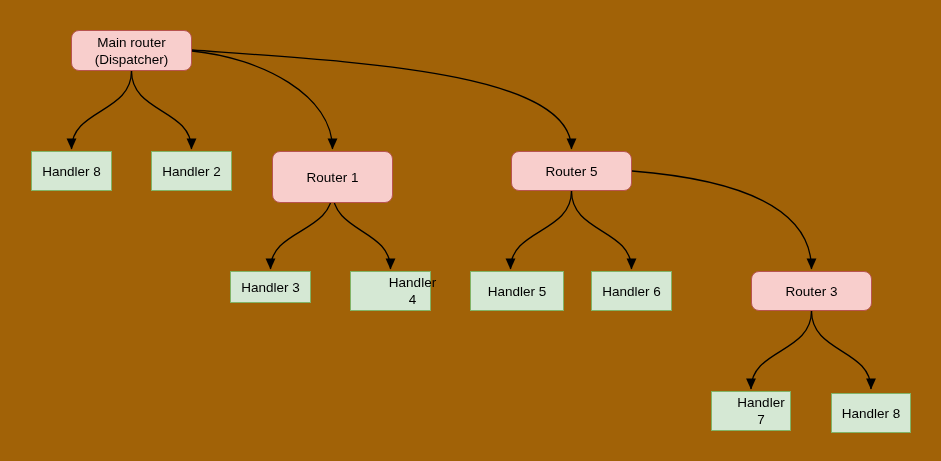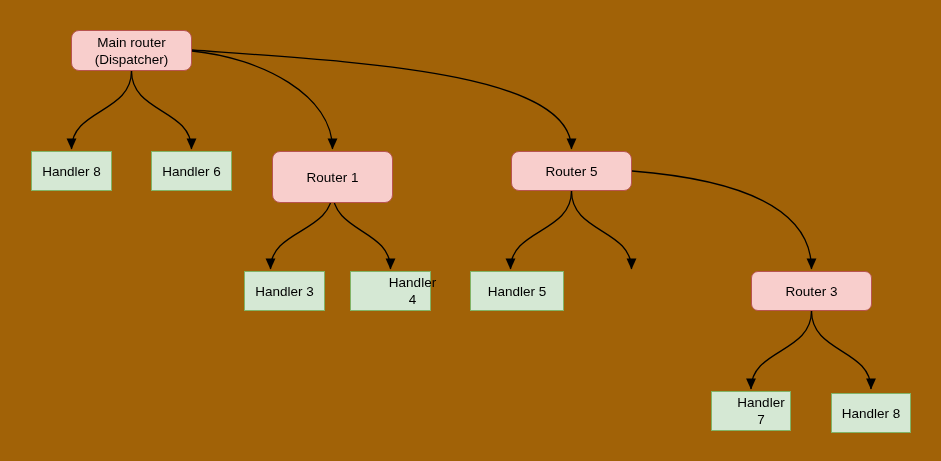--- a/index.html
+++ b/index.html
@@ -73,32 +73,33 @@
     <path class="edge" d="M 632,171 C 720,178 811.5,200 811.5,269" marker-end="url(#arrow)"></path>
     <path class="edge" d="M 811.5,311 C 811.5,353 751,349 751,389" marker-end="url(#arrow)"></path>
     <path class="edge" d="M 811.5,311 C 811.5,353 871,349 871,389" marker-end="url(#arrow)"></path>
   </svg>
 
   <div class="node router" style="left:71px; top:30px; width:121px; height:41px;">Main router
 (Dispatcher)</div>
 
   <div class="node handler" style="left:31px; top:151px; width:81px; height:40px;">Handler 8</div>
 
-  <div class="node handler" style="left:151px; top:151px; width:81px; height:40px;">Handler 6</div>
+  <div class="node handler" style="left:151px; top:151px; width:81px; height:40px;">Handler 2</div>
 
   <div class="node router" style="left:272px; top:151px; width:121px; height:52px;">Router 1</div>
 
   <div class="node router" style="left:511px; top:151px; width:121px; height:40px;">Router 5</div>
 
-  <div class="node handler" style="left:244px; top:271px; width:81px; height:40px;">Handler 3</div>
+  <div class="node handler" style="left:230px; top:271px; width:81px; height:32px;">Handler 3</div>
 
   <div class="node handler" style="left:350px; top:271px; width:81px; height:40px;padding-left:44px;">Handler 4</div>
 
   <div class="node handler" style="left:470px; top:271px; width:94px; height:40px;">Handler 5</div>
 
+  <div class="node handler" style="left:591px; top:271px; width:81px; height:40px;">Handler 6</div>
 
-  <div class="node router" style="left:751px; top:271px; width:121px; height:40px;border-radius:7px;">Router 3</div>
+  <div class="node router" style="left:751px; top:271px; width:121px; height:40px;">Router 3</div>
 
   <div class="node handler" style="left:711px; top:391px; width:80px; height:40px;padding-left:20px;">Handler 7</div>
 
   <div class="node handler" style="left:831px; top:393px; width:80px; height:40px;">Handler 8</div>
 
 </div>
 
 </body></html>

